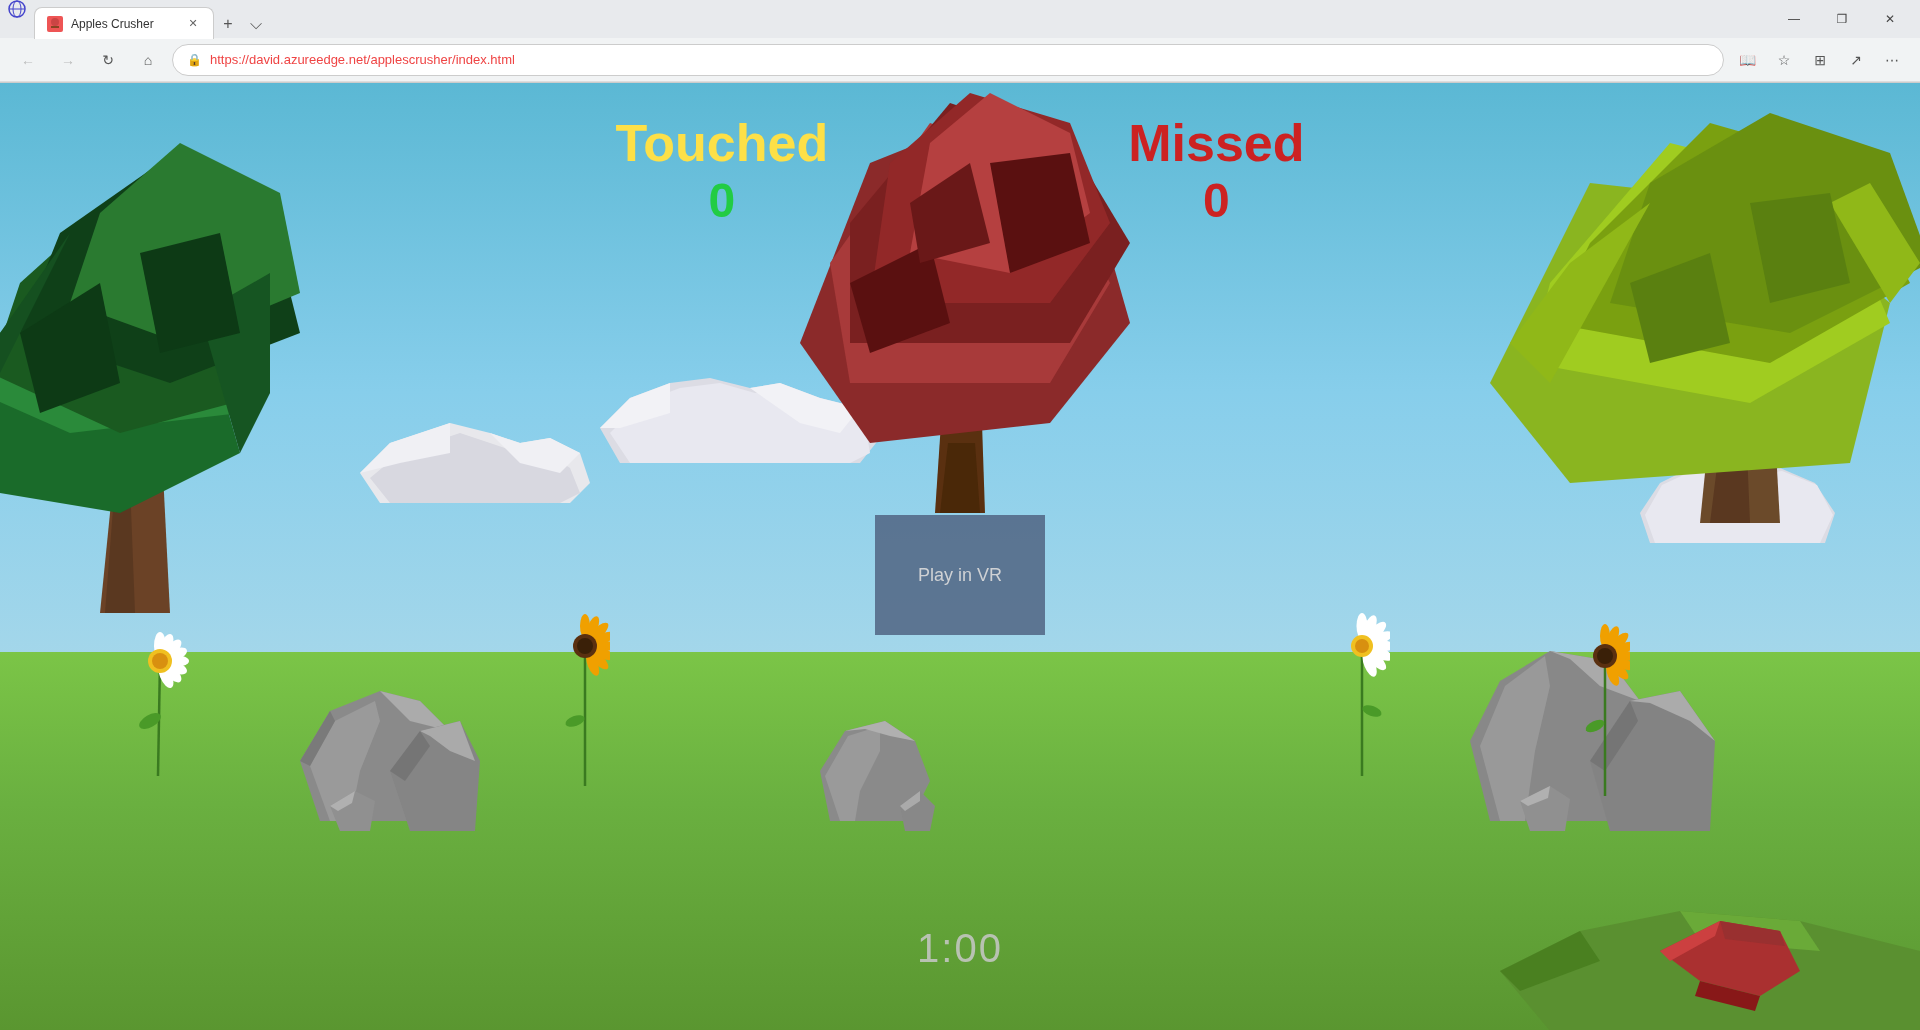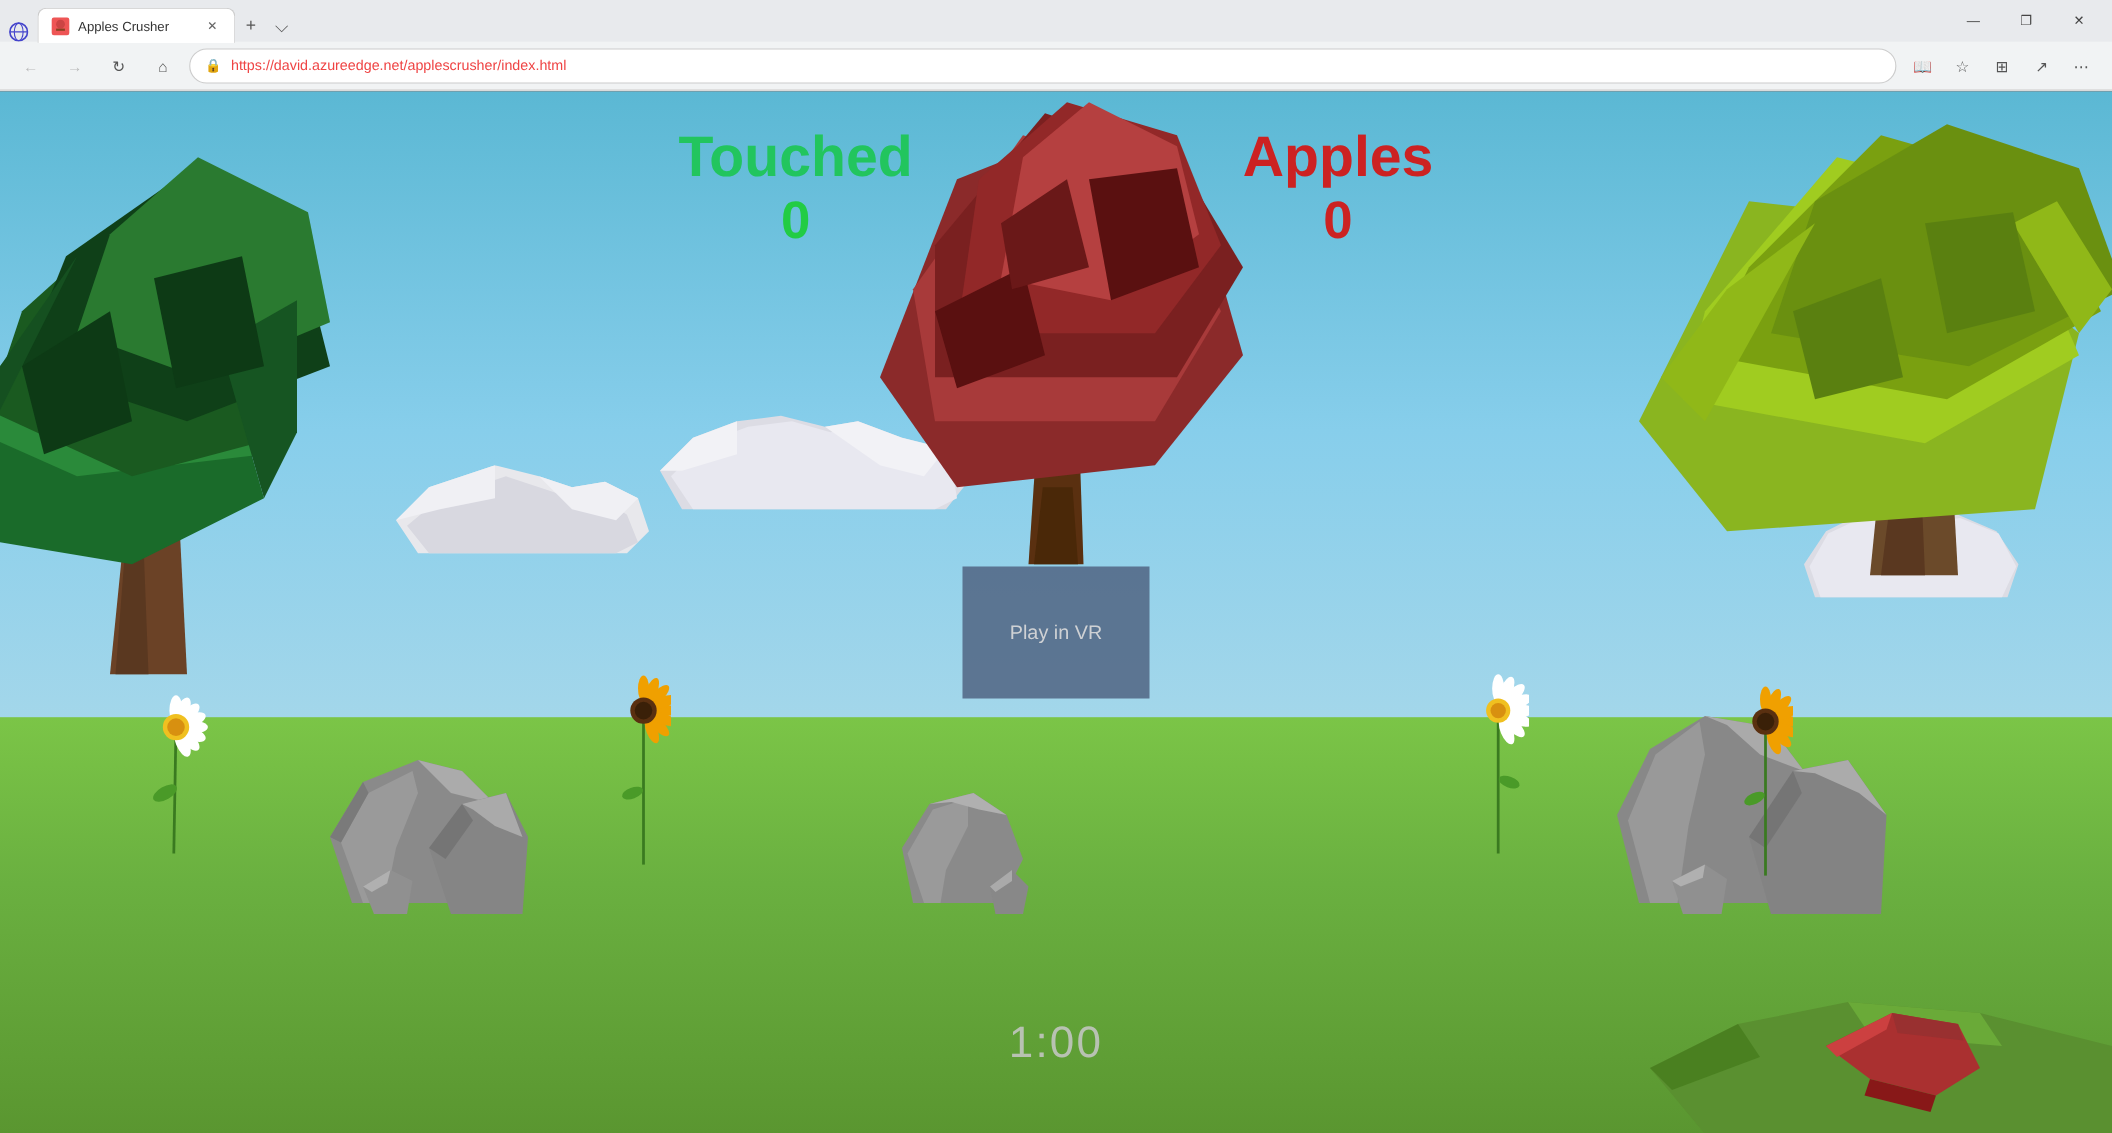--- a/index.html
+++ b/index.html
@@ -10,21 +10,21 @@
       width: 1920px;
       background: #f1f3f4;
       border-bottom: 1px solid #ccc;
     }
 
     
     .title-bar {
       height: 38px;
       background: #e8eaed;
       display: flex;
-      align-items: flex-end;
+      align-items: flex-start;
       padding: 0 8px;
       gap: 8px;
     }
     .title-bar-left {
       display: flex;
       align-items: center;
       gap: 6px;
     }
     .tab-bar {
       display: flex;
@@ -198,21 +198,21 @@
       z-index: 10;
     }
     .score-block {
       text-align: center;
     }
     .score-label {
       font-size: 52px;
       font-weight: bold;
       font-family: Arial, sans-serif;
     }
-    .score-label.touched { color: #22c55e; }
+    .score-label.touched { color: #fde047; }
     .score-label.missed { color: #cc2222; }
     .score-value {
       font-size: 48px;
       font-weight: bold;
       font-family: Arial, sans-serif;
     }
     .score-value.touched { color: #22cc44; }
     .score-value.missed { color: #cc2222; }
 
     
@@ -368,21 +368,21 @@
   <div class="sky"></div>
 
   <div class="ground"></div>
 
   <div class="score-area">
     <div class="score-block">
       <div class="score-label touched">Touched</div>
       <div class="score-value touched">0</div>
     </div>
     <div class="score-block">
-      <div class="score-label missed">Apples</div>
+      <div class="score-label missed">Missed</div>
       <div class="score-value missed">0</div>
     </div>
   </div>
 
   <div class="tree-left">
     <svg width="420" height="520" viewBox="0 0 420 520" xmlns="http://www.w3.org/2000/svg">
 
       <polygon points="180,480 200,280 240,280 250,480" fill="#6b4226"></polygon>
       <polygon points="185,480 195,350 210,350 215,480" fill="#5a3820"></polygon>
 

